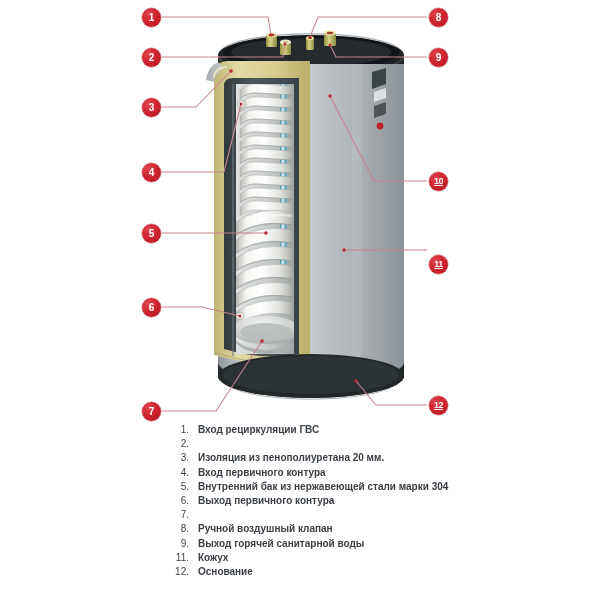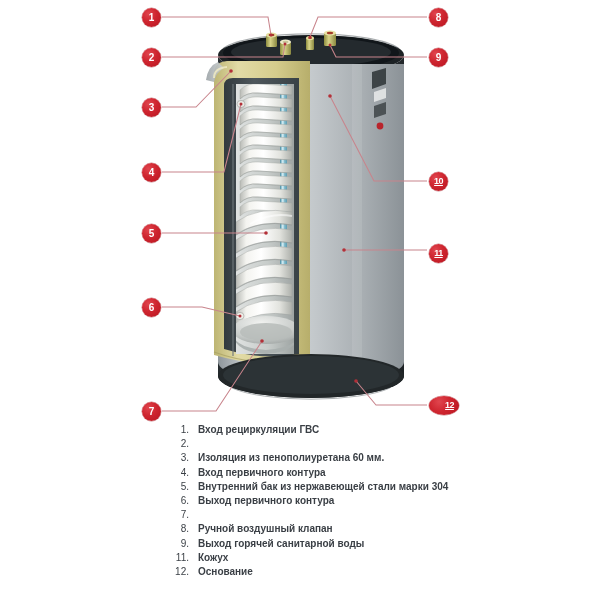--- a/index.html
+++ b/index.html
@@ -299,34 +299,34 @@
   <div class="badge" style="left:142px;top:8px;">1</div>
   <div class="badge" style="left:142px;top:48px;">2</div>
   <div class="badge" style="left:142px;top:98px;">3</div>
   <div class="badge" style="left:142px;top:163px;">4</div>
   <div class="badge" style="left:142px;top:224px;">5</div>
   <div class="badge" style="left:142px;top:298px;">6</div>
   <div class="badge" style="left:142px;top:402px;">7</div>
   <div class="badge" style="left:429px;top:8px;">8</div>
   <div class="badge" style="left:429px;top:48px;">9</div>
   <div class="badge wide" style="left:429px;top:172px;">10</div>
-  <div class="badge wide" style="left:429px;top:244px;">11</div>
-  <div class="badge wide" style="left:429px;top:396px;padding-left:11px;">12</div>
+  <div class="badge wide" style="left:429px;top:255px;">11</div>
+  <div class="badge wide" style="left:429px;top:396px;">12</div>
 
   <div id="legend">
     <div class="leg-row">
       <span class="leg-num">1.</span>
       <span class="leg-txt">Вход рециркуляции ГВС</span>
     </div>
     <div class="leg-row">
       <span class="leg-num">2.</span>
     </div>
     <div class="leg-row">
       <span class="leg-num">3.</span>
-      <span class="leg-txt">Изоляция из пенополиуретана 60 мм.</span>
+      <span class="leg-txt">Изоляция из пенополиуретана 20 мм.</span>
     </div>
     <div class="leg-row">
       <span class="leg-num">4.</span>
       <span class="leg-txt">Вход первичного контура</span>
     </div>
     <div class="leg-row">
       <span class="leg-num">5.</span>
       <span class="leg-txt">Внутренний бак из нержавеющей стали марки 304</span>
     </div>
     <div class="leg-row">

